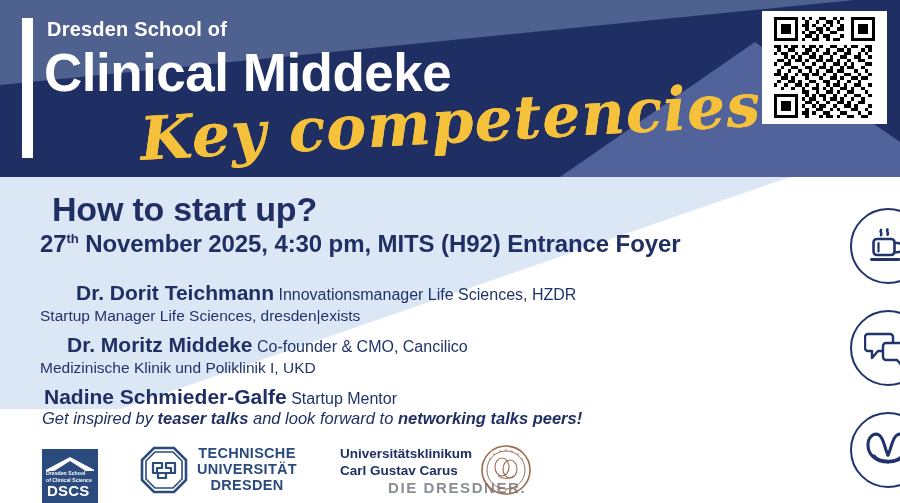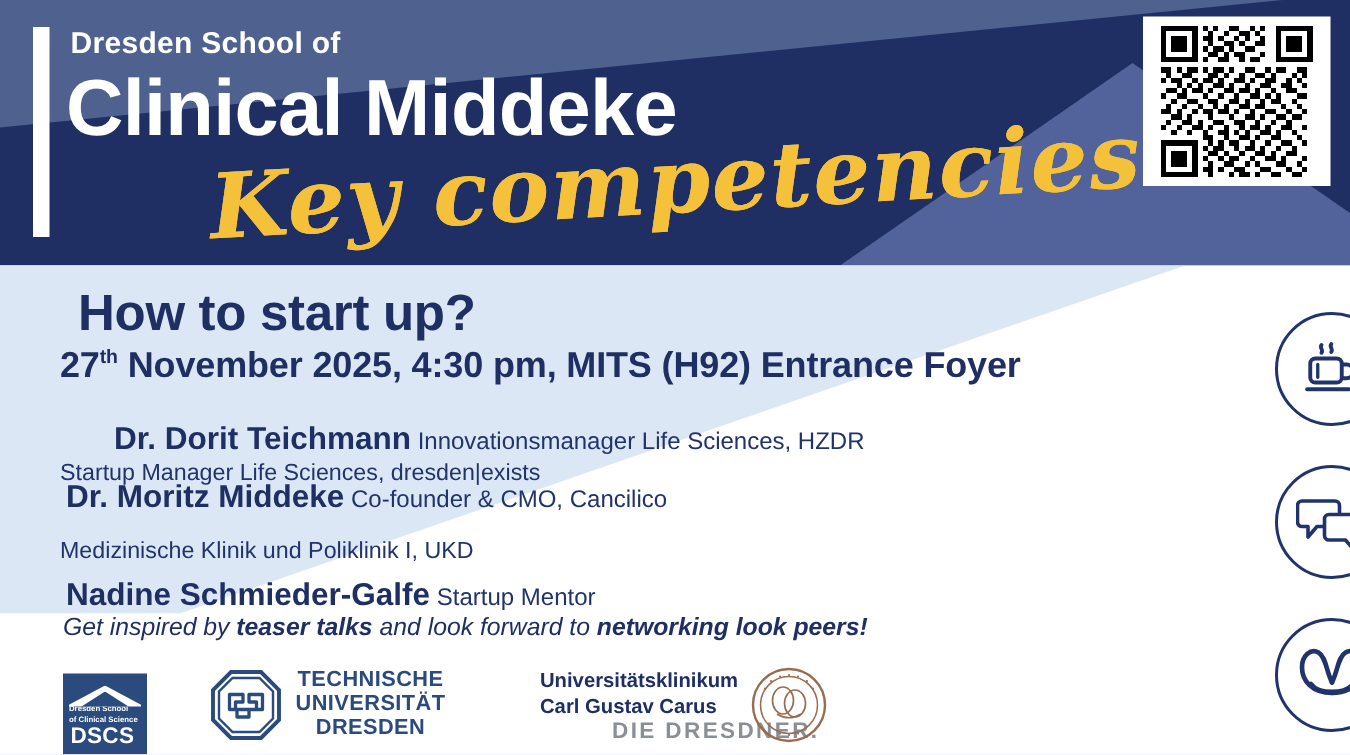--- a/index.html
+++ b/index.html
@@ -71,21 +71,21 @@
     font-size:34px;font-weight:700;color:#1f2f63;white-space:nowrap;letter-spacing:-.2px;
   }
   .dateline{
     position:absolute;left:40px;top:230px;
     font-size:24px;font-weight:700;color:#1f2f63;white-space:nowrap;letter-spacing:-.1px;text-align:right;
   }
   .dateline sup{font-size:13px;vertical-align:super;font-weight:700;}
 
   .speaker{position:absolute;left:44px;white-space:nowrap;color:#1f2f63;}
   .sp1{top:281px;margin-left:32px;}
-  .sp2{top:320px;}
+  .sp2{top:333px;margin-left:23px;}
   .sp3{top:385px;}
   .sp-name{font-size:21px;font-weight:700;color:#1f2f63;}
   .sp-role{font-size:16px;font-weight:400;color:#21336b;}
   .sp-affil{
     position:absolute;left:40px;font-size:15.5px;font-weight:400;color:#21336b;white-space:nowrap;
   }
   .af1{top:307px;}
   .af2{top:359px;}
 
   .tagline{
@@ -134,21 +134,21 @@
     font-size:15px;font-weight:700;color:#ffffff;letter-spacing:.2px;line-height:1;
   }
 
   .logo-tud{position:absolute;left:140px;top:4px;width:185px;height:52px;}
   .tud-mark{position:absolute;left:0;top:2px;width:48px;height:48px;}
   .tud-text{
     position:absolute;left:57px;top:1px;
     font-size:14.5px;font-weight:700;color:#2b4a7d;line-height:1.12;letter-spacing:.3px;text-align:center;
   }
 
-  .logo-ukd{position:absolute;left:340px;top:6px;width:250px;height:50px;margin-left:20px;}
+  .logo-ukd{position:absolute;left:340px;top:6px;width:250px;height:50px;}
   .ukd-text{
     position:absolute;left:0;top:0;
     font-size:13.5px;font-weight:700;color:#1f2f63;line-height:1.25;
   }
   .ukd-sub{
     position:absolute;left:48px;top:33px;
     font-size:15px;font-weight:700;color:#8a8f96;letter-spacing:1.6px;
   }
   .ukd-seal{position:absolute;left:140px;top:-2px;width:52px;height:52px;}
 </style>
@@ -407,21 +407,21 @@
   <div class="speaker sp2">
     <span class="sp-name">Dr. Moritz Middeke</span><span class="sp-role"> Co-founder &amp; CMO, Cancilico</span>
   </div>
   <div class="sp-affil af2">Medizinische Klinik und Poliklinik I, UKD</div>
 
   <div class="speaker sp3">
     <span class="sp-name">Nadine Schmieder-Galfe</span><span class="sp-role"> Startup Mentor</span>
   </div>
 
   <div class="tagline">
-    <span>Get inspired by </span><b>teaser talks</b><span> and look forward to </span><b>networking look peers!</b>
+    <span>Get inspired by </span><b>teaser talks</b><span> and look forward to </span><b>networking talks peers!</b>
   </div>
 
   <div class="icon-circle ic1">
     <svg width="46" height="46" viewBox="0 0 46 46">
       <g fill="none" stroke="#21336b" stroke-width="2.6" stroke-linecap="round">
         <path d="M16 7 c-1.6 2 1.6 3.2 0 5.2"></path>
         <path d="M22.5 6.4 c-1.6 2 1.6 3.2 0 5.2"></path>
       </g>
       <rect x="8.5" y="16" width="21" height="16" rx="3.4" fill="none" stroke="#21336b" stroke-width="2.6"></rect>
       <path d="M29.5 20 h3.2 a4.6 4.6 0 0 1 0 9.2 h-3.2" fill="none" stroke="#21336b" stroke-width="2.6"></path>

